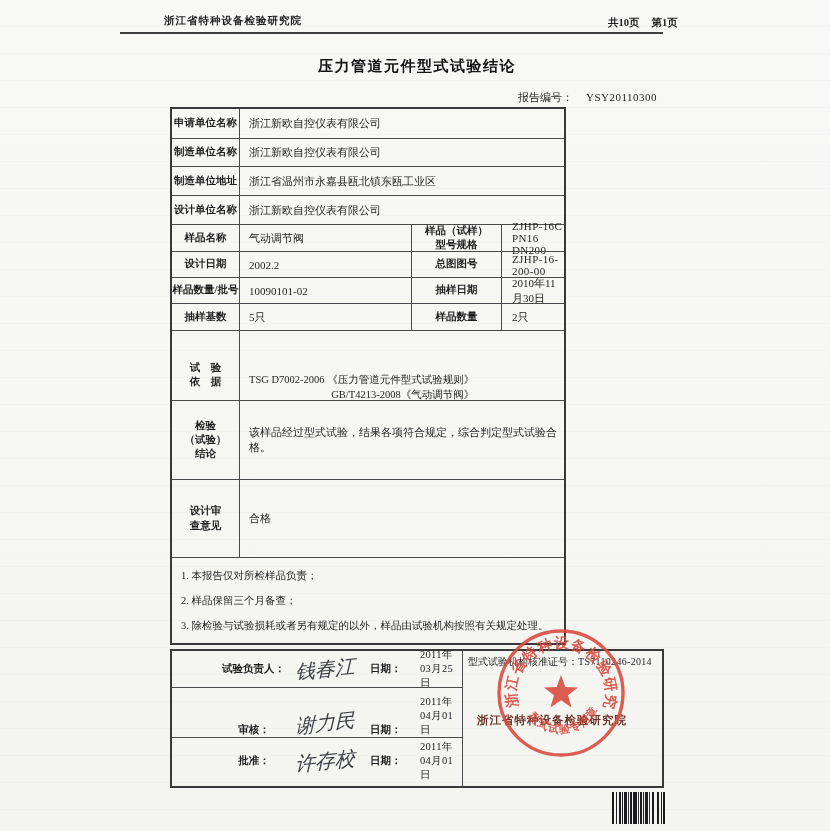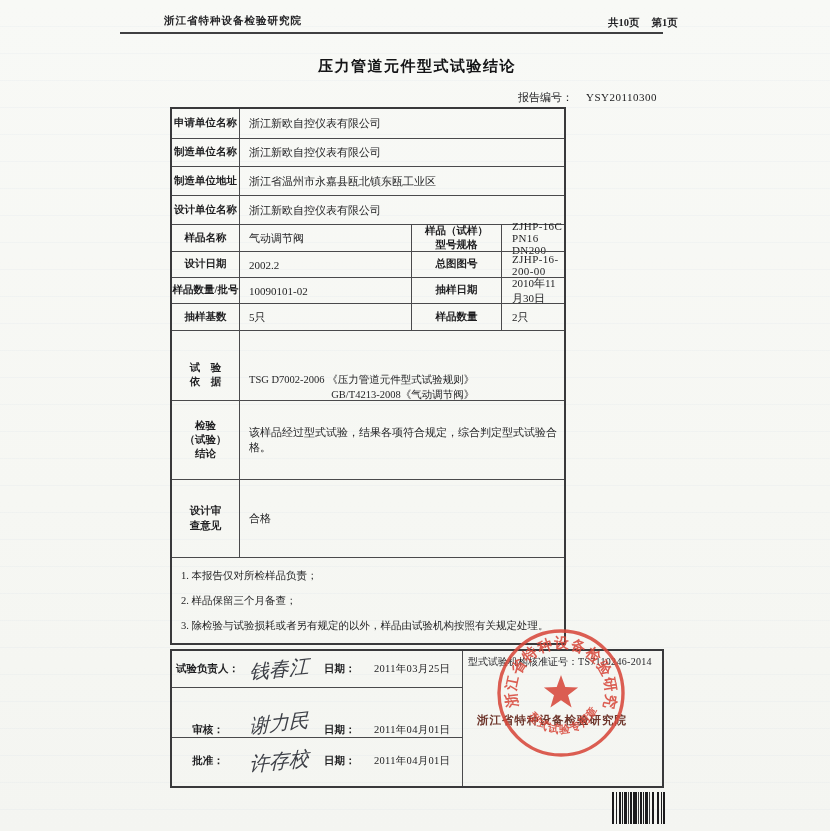--- a/index.html
+++ b/index.html
@@ -45,21 +45,21 @@
   .r-note .val{line-height:25px;font-size:10.5px;align-items:center;}
   .mono{letter-spacing:0.4px;}
 
   
   .sig{position:absolute;left:170px;top:649px;width:494px;height:139px;
     border:2px solid #39393b;box-sizing:border-box;display:flex;}
   .sig-left{width:290px;flex:none;border-right:1px solid #4a4a4c;display:flex;flex-direction:column;}
   .sig-row{display:flex;align-items:center;box-sizing:border-box;padding-left:4px;}
   .sig-row + .sig-row{border-top:1px solid #4a4a4c;}
   .sr1{height:36px;} .sr2{height:50px;align-items:flex-end;} .sr3{height:47px;}
-  .sig-label{width:64px;font-size:10.5px;font-weight:bold;flex:none;}
+  .sig-label{width:64px;font-size:10.5px;font-weight:bold;flex:none;margin-left:46px;}
   .sig-row:nth-child(2) .sig-label,.sig-row:nth-child(3) .sig-label{text-align:center;}
   .sig-name{width:78px;flex:none;text-align:center;font-size:20px;font-style:italic;
     font-family:"DejaVu Serif",serif;color:#23262f;transform:rotate(-6deg) skewX(-6deg);opacity:.88;}
   .date-label{width:44px;flex:none;font-size:10.5px;font-weight:bold;margin-left:6px;}
   .date-val{font-size:10.5px;margin-left:6px;letter-spacing:0.3px;}
   .sig-right{flex:1;position:relative;overflow:visible;}
   .cert-line{position:absolute;left:5px;top:4px;font-size:10px;white-space:nowrap;color:#26262a;}
   .cert-line .num{letter-spacing:0.3px;}
   .org-line{position:absolute;left:14px;top:62px;font-size:11.5px;font-weight:bold;
     letter-spacing:1px;color:#6e362c;white-space:nowrap;}

